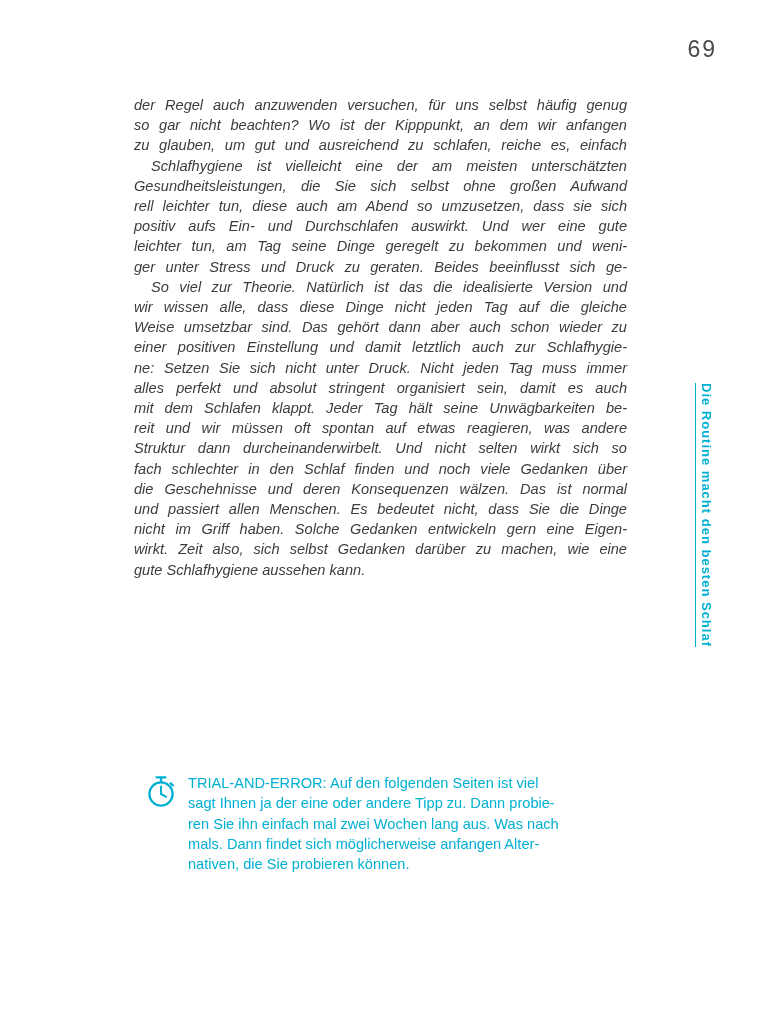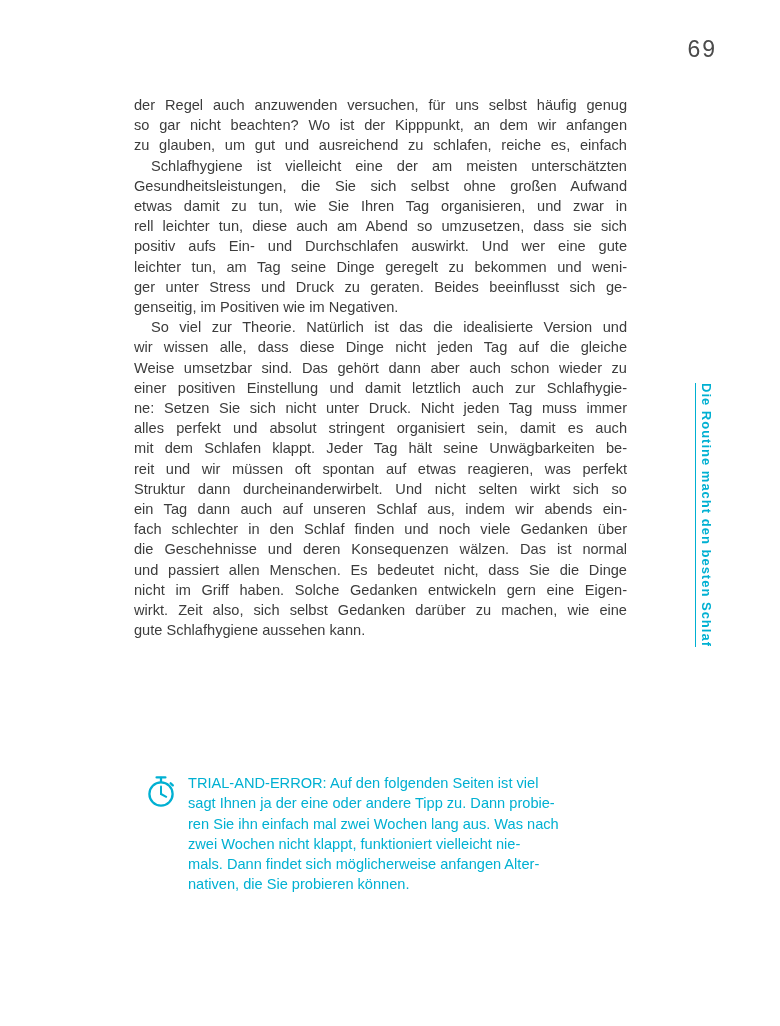--- a/index.html
+++ b/index.html
@@ -31,20 +31,21 @@
     top: 95px;
     width: 493px;
     font-size: 14.6px;
     line-height: 20.2px;
     color: var(--body-color);
   }
   .line {
     text-align: justify;
     text-align-last: justify;
     white-space: normal;
+    font-style: italic;
   }
   .line.last {
     text-align: left;
     text-align-last: left;
   }
   .line.indent { text-indent: 17px; }
   .tip {
     position: absolute;
     left: 145px;
     top: 773px;
@@ -91,38 +92,35 @@
 
   <div class="body-text">
       <div>
         <div class="line">der Regel auch anzuwenden versuchen, für uns selbst häufig genug</div>
         <div class="line">so gar nicht beachten? Wo ist der Kipppunkt, an dem wir anfangen</div>
         <div class="line">zu glauben, um gut und ausreichend zu schlafen, reiche es, einfach</div>
       </div>
       <div>
         <div class="line indent">Schlafhygiene ist vielleicht eine der am meisten unterschätzten</div>
         <div class="line">Gesundheitsleistungen, die Sie sich selbst ohne großen Aufwand</div>
-        <div class="line">etwas damit zu tun, wie Sie Ihren Tag organisieren, und zwar in</div>
         <div class="line">rell leichter tun, diese auch am Abend so umzusetzen, dass sie sich</div>
         <div class="line">positiv aufs Ein- und Durchschlafen auswirkt. Und wer eine gute</div>
         <div class="line">leichter tun, am Tag seine Dinge geregelt zu bekommen und weni-</div>
         <div class="line">ger unter Stress und Druck zu geraten. Beides beeinflusst sich ge-</div>
-        <div class="line last">genseitig, im Positiven wie im Negativen.</div>
       </div>
       <div>
         <div class="line indent">So viel zur Theorie. Natürlich ist das die idealisierte Version und</div>
         <div class="line">wir wissen alle, dass diese Dinge nicht jeden Tag auf die gleiche</div>
         <div class="line">Weise umsetzbar sind. Das gehört dann aber auch schon wieder zu</div>
         <div class="line">einer positiven Einstellung und damit letztlich auch zur Schlafhygie-</div>
         <div class="line">ne: Setzen Sie sich nicht unter Druck. Nicht jeden Tag muss immer</div>
         <div class="line">alles perfekt und absolut stringent organisiert sein, damit es auch</div>
         <div class="line">mit dem Schlafen klappt. Jeder Tag hält seine Unwägbarkeiten be-</div>
-        <div class="line">reit und wir müssen oft spontan auf etwas reagieren, was perfekt</div>
+        <div class="line">reit und wir müssen oft spontan auf etwas reagieren, was andere</div>
         <div class="line">Struktur dann durcheinanderwirbelt. Und nicht selten wirkt sich so</div>
-        <div class="line">ein Tag dann auch auf unseren Schlaf aus, indem wir abends ein-</div>
         <div class="line">fach schlechter in den Schlaf finden und noch viele Gedanken über</div>
         <div class="line">die Geschehnisse und deren Konsequenzen wälzen. Das ist normal</div>
         <div class="line">und passiert allen Menschen. Es bedeutet nicht, dass Sie die Dinge</div>
         <div class="line">nicht im Griff haben. Solche Gedanken entwickeln gern eine Eigen-</div>
         <div class="line">wirkt. Zeit also, sich selbst Gedanken darüber zu machen, wie eine</div>
         <div class="line last">gute Schlafhygiene aussehen kann.</div>
       </div>
     </div>
 
   <div class="tip">
@@ -135,21 +133,20 @@
           <line x1="25.6" y1="8.2" x2="27.8" y2="10.4"></line>
           <line x1="16" y1="19" x2="16" y2="11.4" stroke-width="2"></line>
           <line x1="16" y1="19" x2="21.2" y2="21.8" stroke-width="2"></line>
         </g>
       </svg>
     </span>
     <div class="tip-text">
         <div class="tip-line">TRIAL-AND-ERROR: Auf den folgenden Seiten ist viel</div>
         <div class="tip-line">sagt Ihnen ja der eine oder andere Tipp zu. Dann probie-</div>
         <div class="tip-line">ren Sie ihn einfach mal zwei Wochen lang aus. Was nach</div>
-        <div class="tip-line">zwei Wochen nicht klappt, funktioniert vielleicht nie-</div>
         <div class="tip-line">mals. Dann findet sich möglicherweise anfangen Alter-</div>
         <div class="tip-line last">nativen, die Sie probieren können.</div>
       </div>
   </div>
 
   <div class="margin-heading">Die Routine macht den besten Schlaf</div>
 
 </div>
 
 </body></html>

